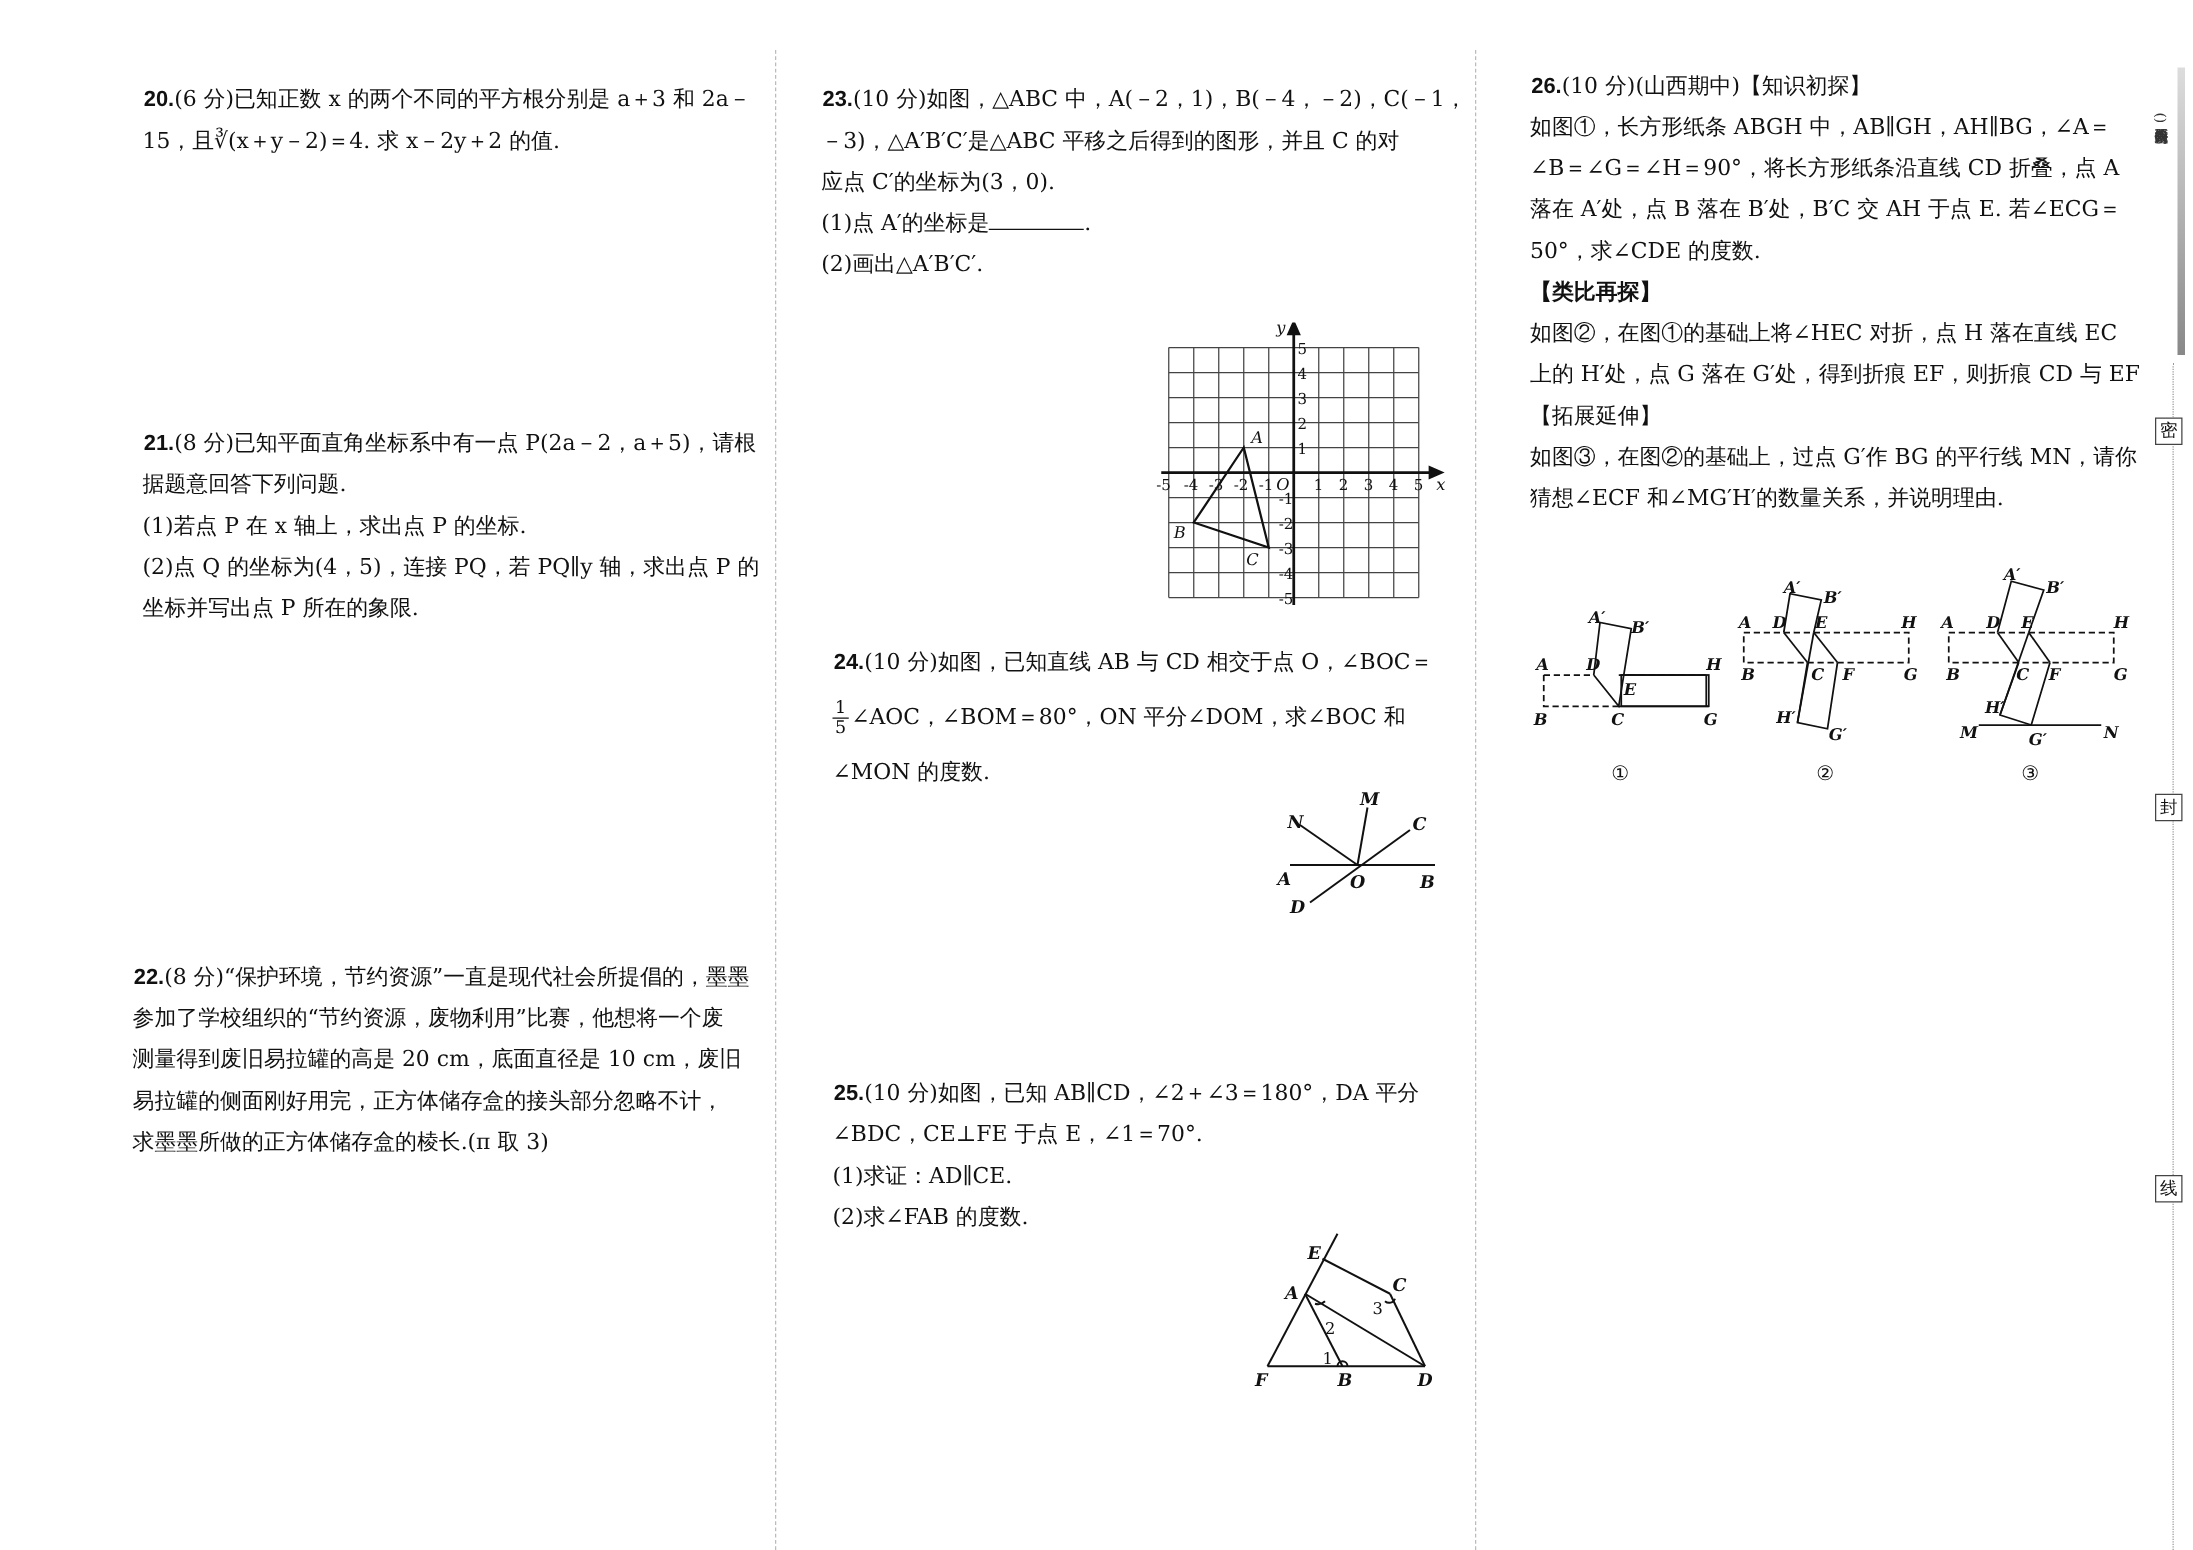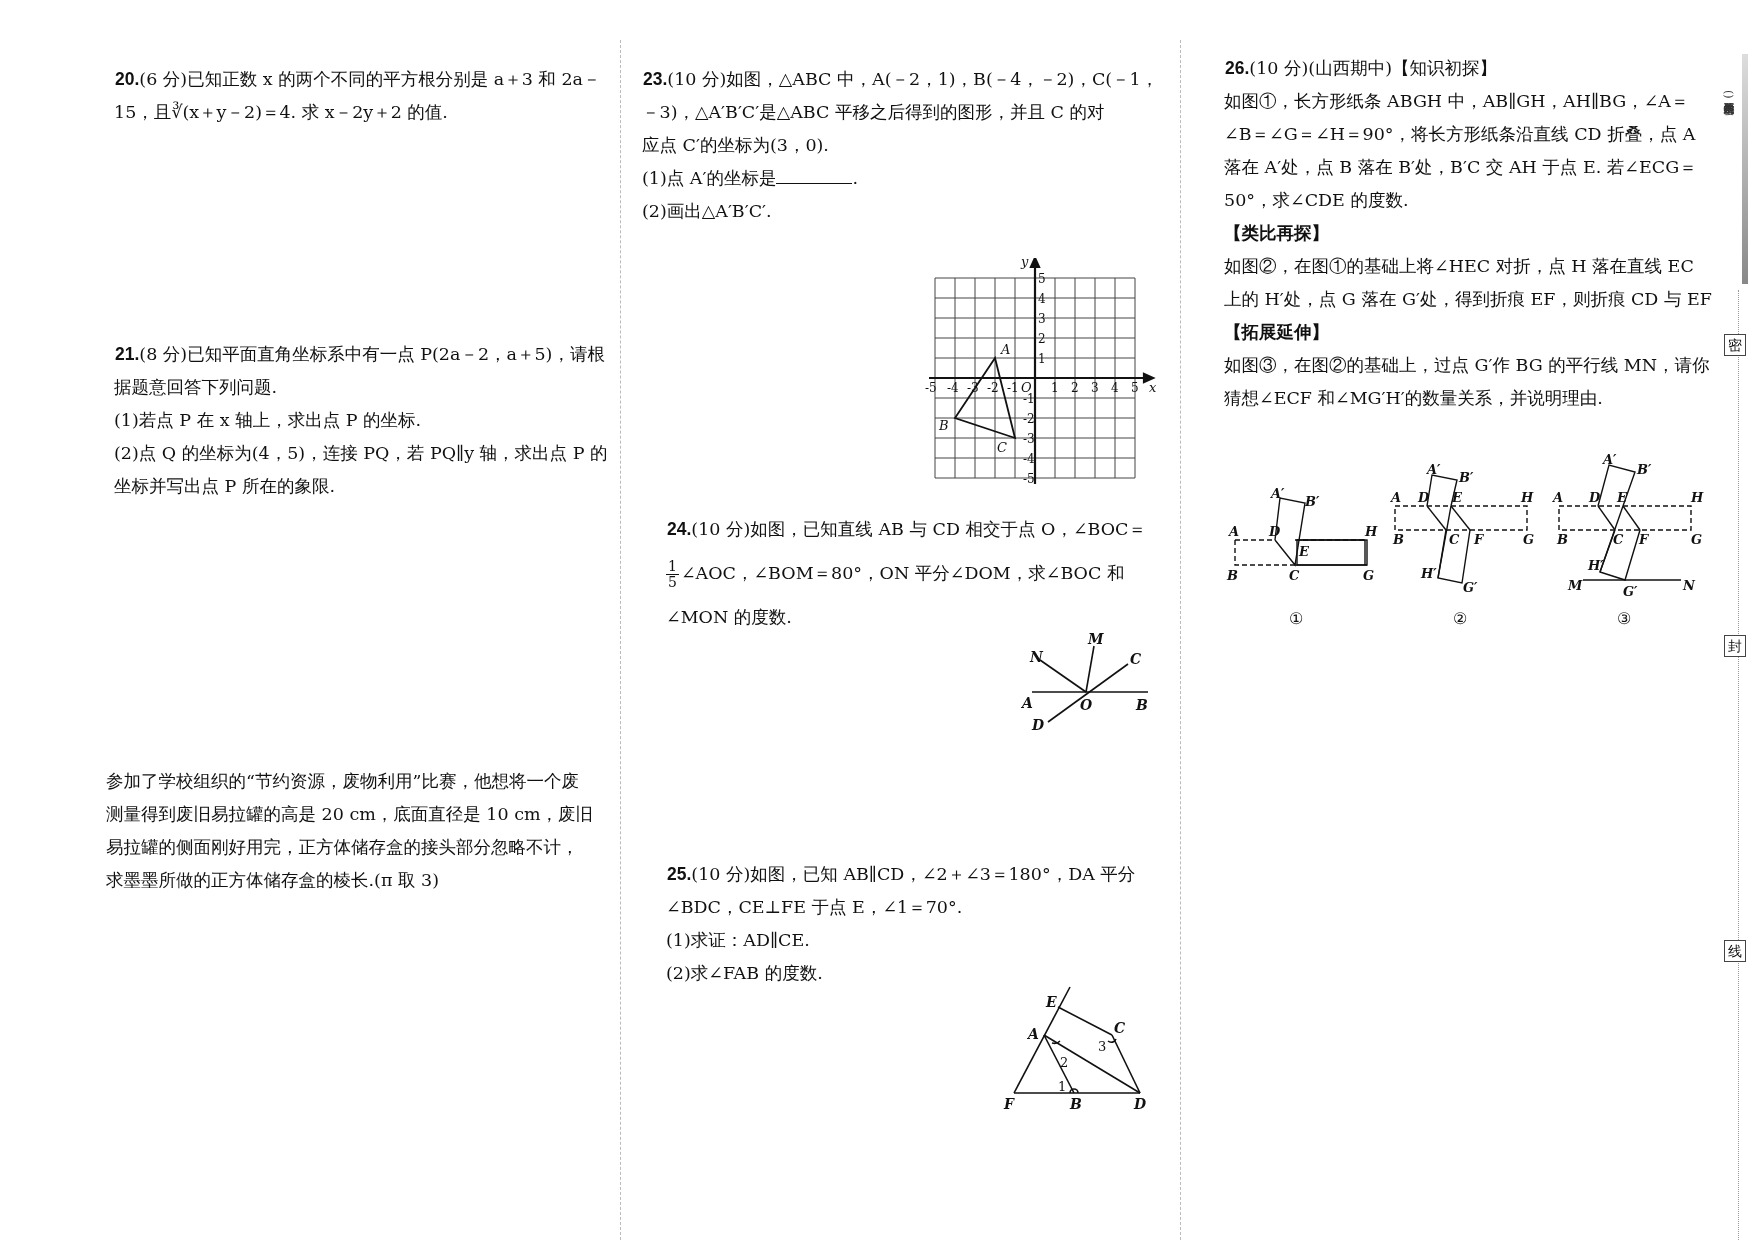--- a/index.html
+++ b/index.html
@@ -35,27 +35,28 @@
 
 <div class="q" style="left:90px; top:338px; width:520px;">
   <div class="line"><span class="num">21.</span><span>(8 分)已知平面直角坐标系中有一点 P(2a－2，a＋5)，请根</span></div>
   <div class="line ind"><span>据题意回答下列问题.</span></div>
   <div class="line ind"><span>(1)若点 P 在 x 轴上，求出点 P 的坐标.</span></div>
   <div class="line ind"><span>(2)点 Q 的坐标为(4，5)，连接 PQ，若 PQ∥y 轴，求出点 P 的</span></div>
   <div class="line ind"><span>坐标并写出点 P 所在的象限.</span></div>
 </div>
 
 <div class="q" style="left:82px; top:765px; width:530px;">
+  <div class="line"><span class="num">22.</span><span>(8 分)“保护环境，节约资源”一直是现代社会所提倡的，墨墨</span></div>
   <div class="line ind"><span>参加了学校组织的“节约资源，废物利用”比赛，他想将一个废</span></div>
   <div class="line ind"><span>测量得到废旧易拉罐的高是 20 cm，底面直径是 10 cm，废旧</span></div>
   <div class="line ind"><span>易拉罐的侧面刚好用完，正方体储存盒的接头部分忽略不计，</span></div>
   <div class="line ind"><span>求墨墨所做的正方体储存盒的棱长.(π 取 3)</span></div>
 </div>
 
-<div class="q" style="left:618px; top:63px; width:530px;">
+<div class="q" style="left:633px; top:63px; width:530px;">
   <div class="line"><span class="num">23.</span><span>(10 分)如图，△ABC 中，A(－2，1)，B(－4，－2)，C(－1，</span></div>
   <div class="line ind"><span>－3)，△A′B′C′是△ABC 平移之后得到的图形，并且 C 的对</span></div>
   <div class="line ind"><span>应点 C′的坐标为(3，0).</span></div>
   <div class="line ind"><span>(1)点 A′的坐标是</span><span class="blank"></span><span>.</span></div>
   <div class="line ind"><span>(2)画出△A′B′C′.</span></div>
 </div>
 
 <svg class="fig" style="left:925px; top:258px;" width="235" height="240" viewBox="0 0 235 240">
   <g stroke="#444" stroke-width="1">
 
@@ -181,21 +182,21 @@
 
 <div class="q" style="left:1200px; top:52px; width:520px;">
   <div class="line"><span class="num">26.</span><span>(10 分)(山西期中)【知识初探】</span></div>
   <div class="line ind"><span>如图①，长方形纸条 ABGH 中，AB∥GH，AH∥BG，∠A＝</span></div>
   <div class="line ind"><span>∠B＝∠G＝∠H＝90°，将长方形纸条沿直线 CD 折叠，点 A</span></div>
   <div class="line ind"><span>落在 A′处，点 B 落在 B′处，B′C 交 AH 于点 E. 若∠ECG＝</span></div>
   <div class="line ind"><span>50°，求∠CDE 的度数.</span></div>
   <div class="line ind" style="font-weight:bold;"><span>【类比再探】</span></div>
   <div class="line ind"><span>如图②，在图①的基础上将∠HEC 对折，点 H 落在直线 EC</span></div>
   <div class="line ind"><span>上的 H′处，点 G 落在 G′处，得到折痕 EF，则折痕 CD 与 EF</span></div>
-  <div class="line ind" style="font-weight:bold;"><span>【拓展延伸】</span></div>
+  <div class="line ind" style="font-weight:normal;"><span>【拓展延伸】</span></div>
   <div class="line ind"><span>如图③，在图②的基础上，过点 G′作 BG 的平行线 MN，请你</span></div>
   <div class="line ind"><span>猜想∠ECF 和∠MG′H′的数量关系，并说明理由.</span></div>
 </div>
 
 <svg class="fig" style="left:1225px; top:450px;" width="500" height="190" viewBox="0 0 500 190">
   <g stroke="#111" stroke-width="1.4" fill="none">
 
     <path d="M10,90 H50 M10,90 V115 H70" stroke-dasharray="5,3"></path>
     <line x1="70" y1="90" x2="140" y2="90" stroke-dasharray="5,3"></line>
     <rect x="72" y="90" width="70" height="25"></rect>

